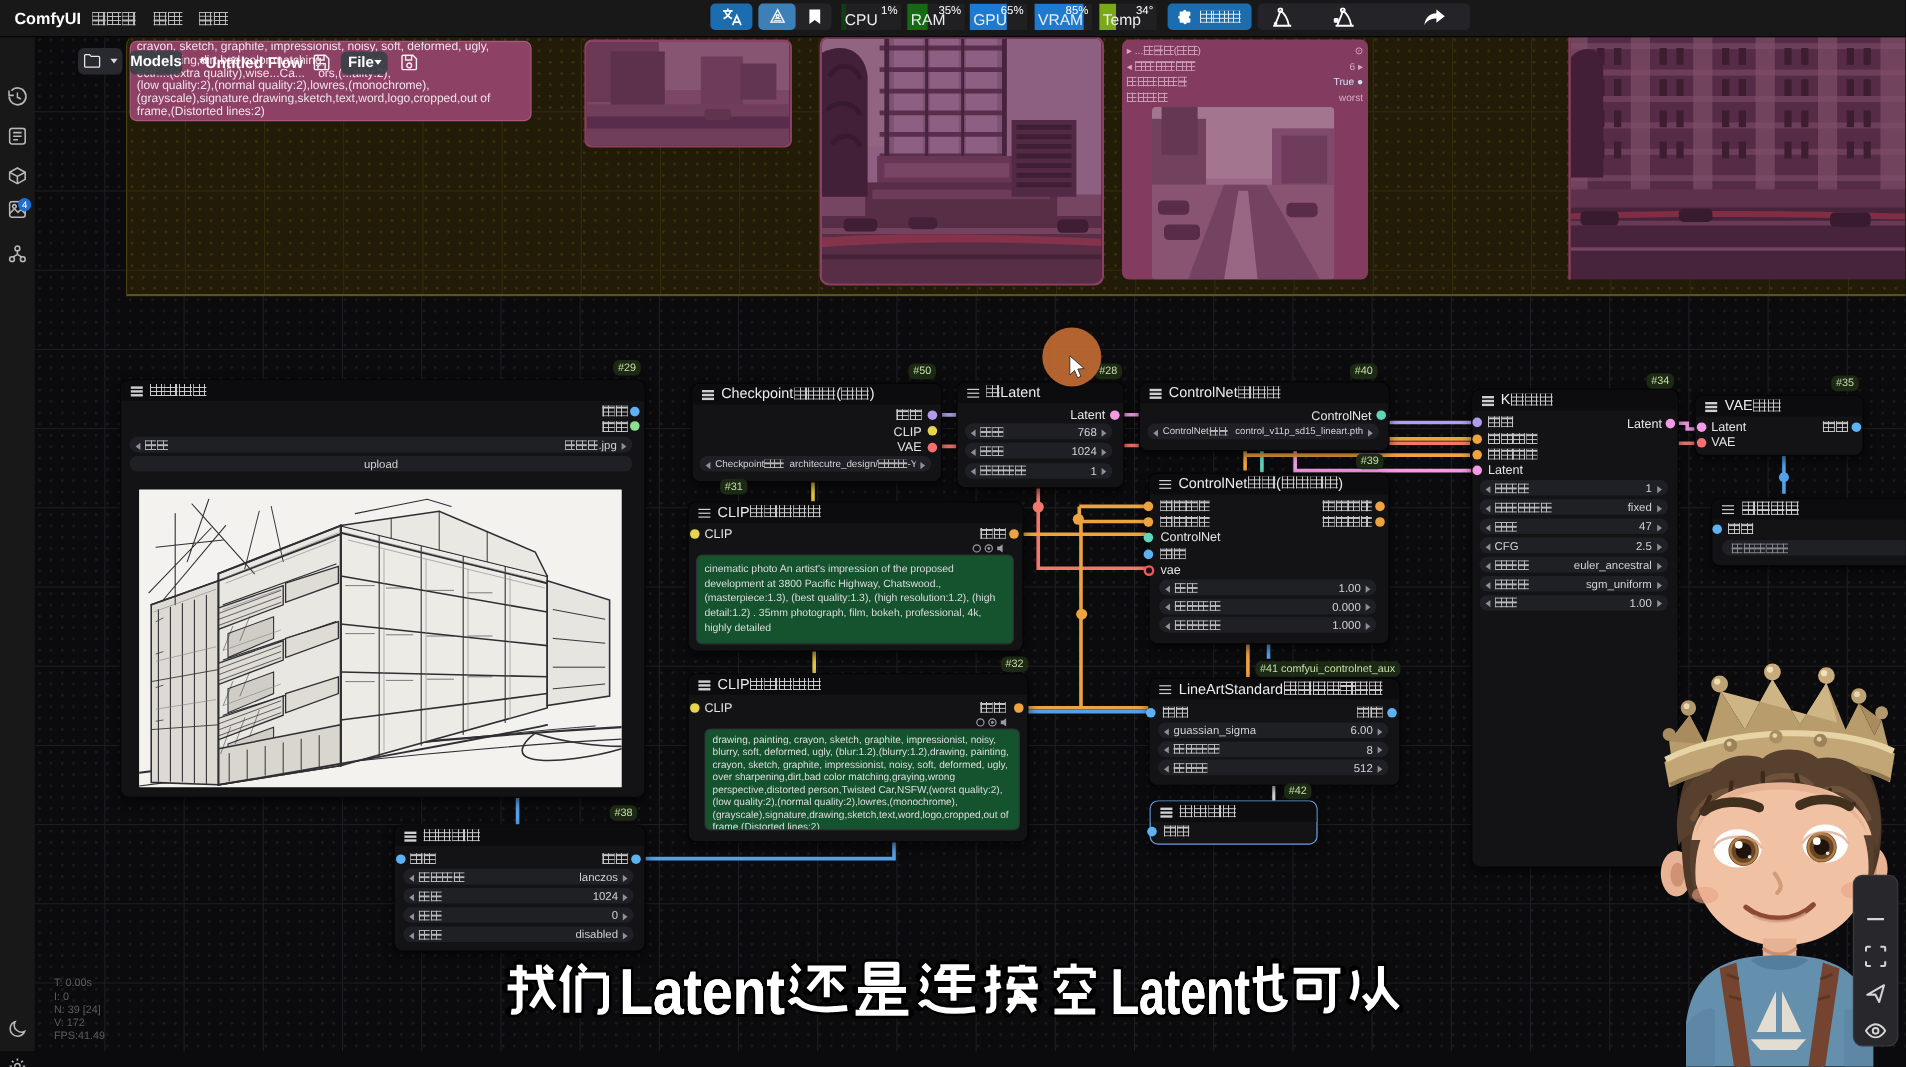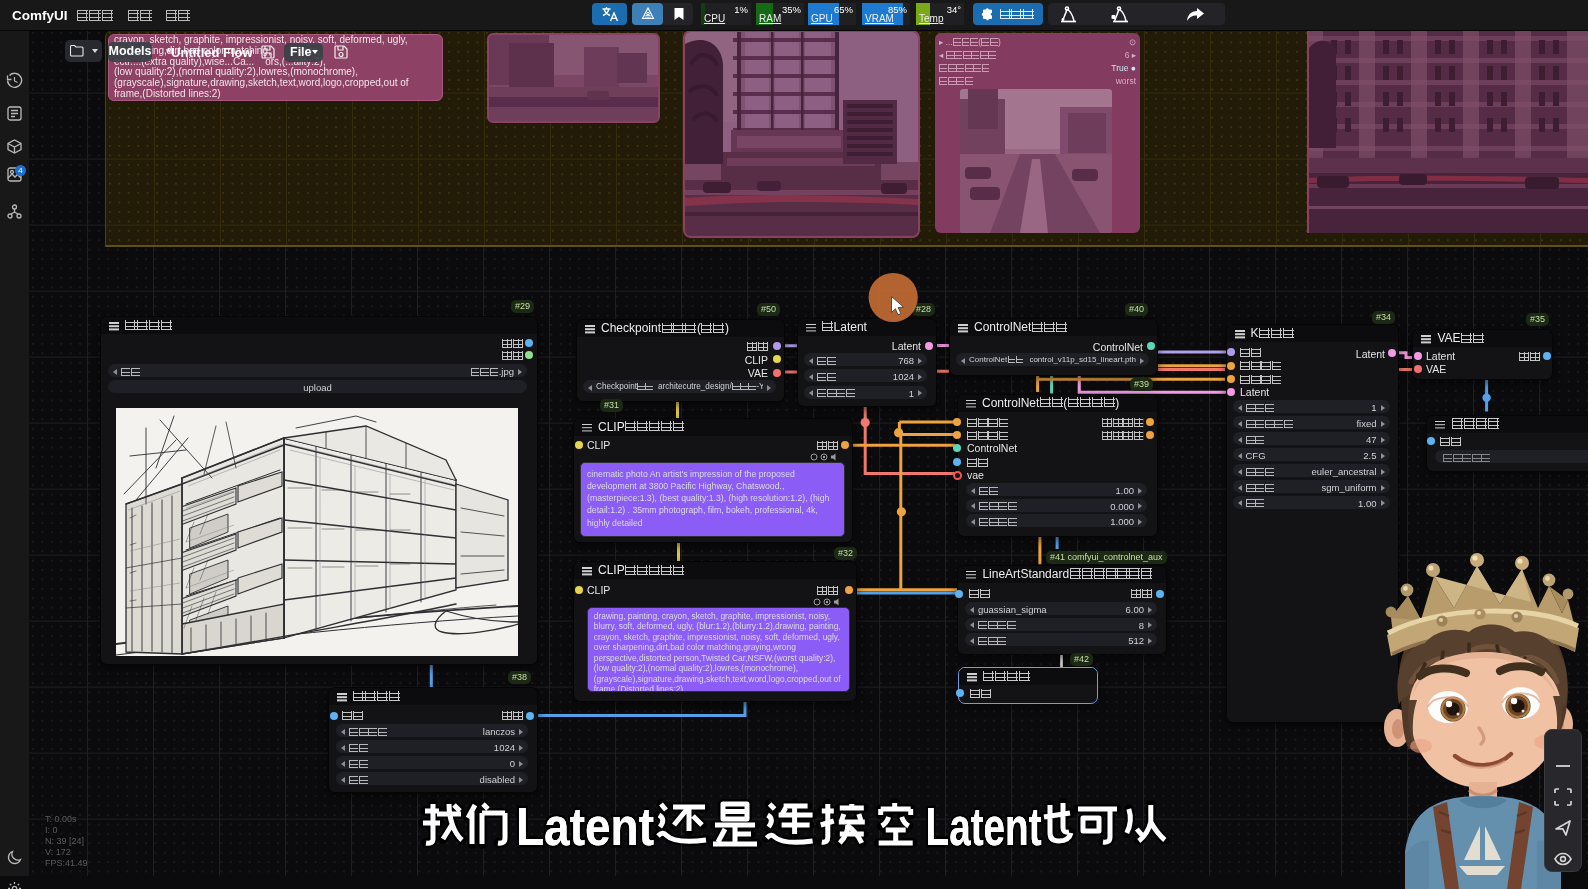--- a/index.html
+++ b/index.html
@@ -6,21 +6,21 @@
 .abs{position:absolute;}
 
 #nav{position:absolute;left:0;top:0;width:1588px;height:30px;background:#181819;border-bottom:1px solid #060607;z-index:40;}
 #nav .logo{position:absolute;left:12px;top:8px;font-size:13.5px;font-weight:bold;color:#fff;text-align:right;}
 #nav .mi{position:absolute;top:9px;font-size:12.5px;color:#d8d8d8;}
 .navbtn{position:absolute;top:3px;height:22px;border-radius:4px;background:#1c6cb0;display:flex;align-items:center;justify-content:center;color:#fff;}
 .navgrp{position:absolute;top:3px;height:22px;border-radius:4px;background:#242428;}
 .meter{position:absolute;top:3px;height:22px;background:#202022;overflow:hidden;}
 .meter .bar{position:absolute;left:0;top:0;bottom:0;}
 .meter .pct{position:absolute;right:3px;top:1px;font-size:9.5px;color:#fff;}
-.meter .nm{position:absolute;left:3px;bottom:1px;font-size:10px;color:#eee;text-decoration:underline;}
+.meter .nm{position:absolute;left:3px;bottom:1px;font-size:13px;color:#eee;}
 
 #side{position:absolute;left:0;top:30px;width:29px;height:846px;background:#181819;z-index:30;}
 
 #bbar{position:absolute;left:0;top:876px;width:1588px;height:13px;background:#17171a;z-index:45;}
 #bbar span{position:absolute;left:8px;top:1px;font-size:10.5px;font-weight:bold;color:#f0f0f0;}
 
 #canvas{position:absolute;left:29px;top:30px;width:1559px;height:846px;background:#0b0b0d;
 background-image:
  linear-gradient(90deg,#1e1f22 1px,transparent 1px),
  linear-gradient(0deg,#1e1f22 1px,transparent 1px),
@@ -43,21 +43,21 @@
 .w .lab{position:absolute;left:13px;top:2px;white-space:nowrap;}
 .w .val{position:absolute;right:13px;top:2px;white-space:nowrap;}
 .w .cval{position:absolute;left:0;right:0;top:2px;text-align:center;}
 .w:before{content:"";position:absolute;left:5px;top:4.5px;border:3.2px solid transparent;border-right:4px solid #8f8f94;border-left:none;}
 .w:after{content:"";position:absolute;right:5px;top:4.5px;border:3.2px solid transparent;border-left:4px solid #8f8f94;border-right:none;}
 .w.noar:before,.w.noar:after{display:none;}
 .dot{position:absolute;width:8px;height:8px;border-radius:50%;z-index:7;}
 .lb{position:absolute;font-size:10.5px;color:#e4e4e4;line-height:1;white-space:nowrap;z-index:6;}
 .lb.r{transform:translateX(-100%);}
 .badge{position:absolute;background:#1b2915;color:#c8dfa8;font-size:9px;line-height:1;padding:2px 4px;border-radius:5px;z-index:8;white-space:nowrap;}
-.ta{position:absolute;background:#8b5cf6;border:1px solid #2e2f33;border-radius:5px;color:#dcdcdf;font-size:9.3px;line-height:12.2px;padding:5px 6px;overflow:hidden;z-index:6;}
+.ta{position:absolute;background:#14532d;border:1px solid #2e2f33;border-radius:5px;color:#dcdcdf;font-size:9.3px;line-height:12.2px;padding:5px 6px;overflow:hidden;z-index:6;}
 
 .cjk{display:inline-block;width:.92em;height:.86em;margin:0 .04em;vertical-align:-0.07em;
 background-image:repeating-linear-gradient(0deg,currentColor 0 1px,transparent 1px 3.4px),repeating-linear-gradient(90deg,currentColor 0 0.9px,transparent 0.9px 4.6px);
 opacity:.85;filter:blur(.3px);}
 svg{display:block;}
 #wires{position:absolute;left:0;top:0;z-index:4;}
 </style></head>
 <body>
 <div id="app">
 <div id="canvas"></div>

